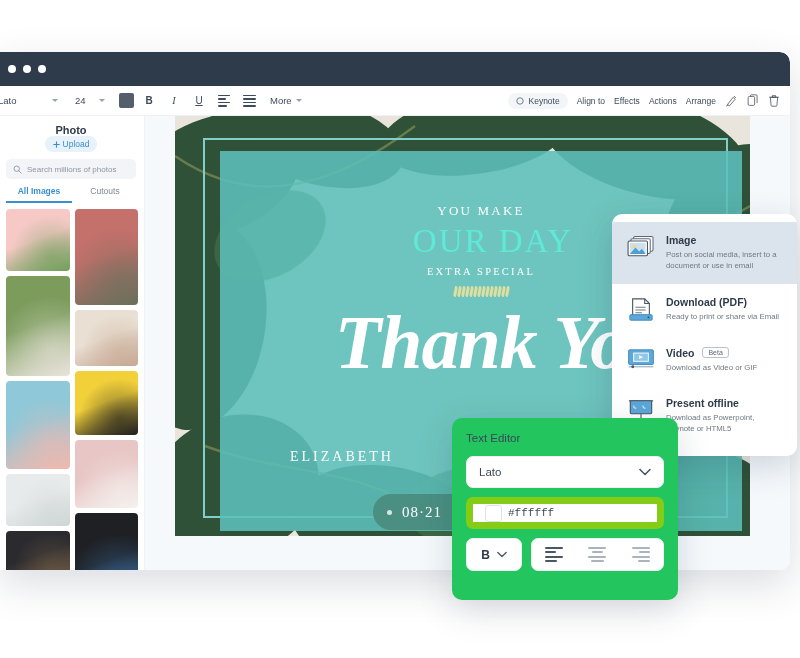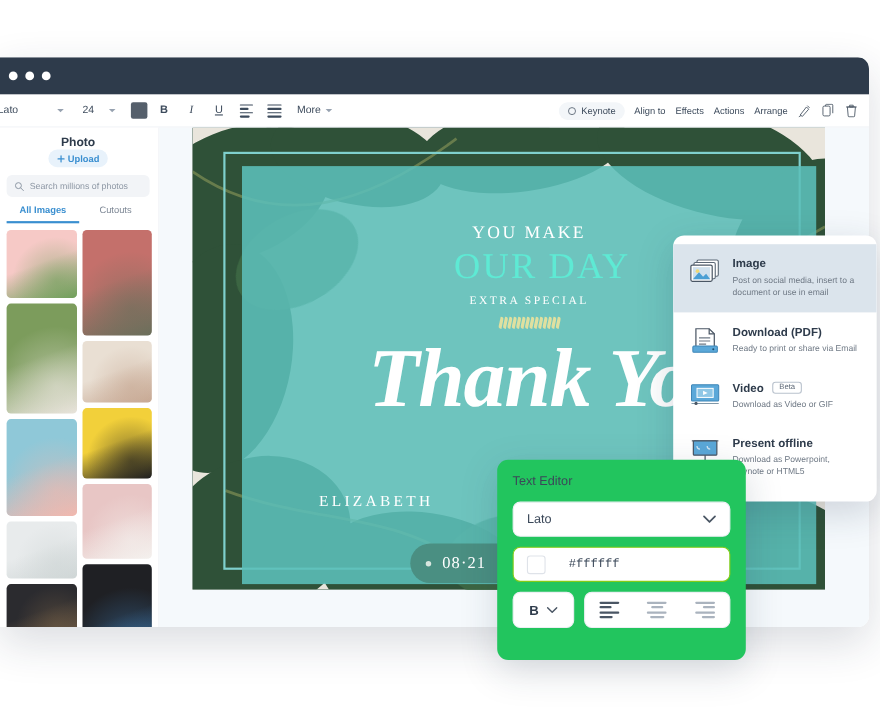--- a/index.html
+++ b/index.html
@@ -78,21 +78,21 @@
   
   .sidebar {
     width: 145px; height: 100%; background:#ffffff;
     border-right:1px solid #eef1f5; position:relative; overflow:hidden;
   }
   .sb-head { display:flex; align-items:center; justify-content:space-between; padding: 8px 8px 4px 6px; flex-direction: column; }
   .sb-title { font-size: 11px; font-weight:700; color:#2e3b4b; }
   .upload-btn {
     display:flex; align-items:center; gap:3px;
     background:#e8f2fb; color:#3a8fd0; border-radius:11px;
-    padding: 3px 8px; font-size: 8.5px; font-weight:700;
+    padding: 3px 8px; font-size: 8.5px; font-weight:400;
   }
   .search-box {
     margin: 3px 8px 0 6px; height: 20px; background:#f2f4f7; border-radius:5px;
     display:flex; align-items:center; gap:5px; padding: 0 7px;
   }
   .search-box .ph { font-size: 8px; color:#8d97a4; }
   .sb-tabs { display:flex; margin: 7px 6px 0 6px; }
   .sb-tab {
     flex:1; text-align:center; font-size: 8.5px; color:#7d8795;
     padding-bottom: 5px; border-bottom: 2px solid transparent;
@@ -113,21 +113,21 @@
   .frame-outline {
     position:absolute; left: 28px; top: 22px; right: 22px; bottom: 18px;
     border: 2px solid #7fd0cd;
   }
   .teal-panel {
     position:absolute; left: 45px; top: 35px; right: 8px; bottom: 5px;
     background: rgba(92,191,186,0.88);
   }
   .card-text { position:absolute; left:0; right:0; top: 52px; text-align:center; color:#ffffff; }
   .t-small1 {
-    font-family:"Liberation Serif", serif; font-size: 16px; letter-spacing: 2.2px;
+    font-family:"Liberation Serif", serif; font-size: 13px; letter-spacing: 2.2px;
     color:#ffffff;
   }
   .t-big {
     font-family:"Liberation Serif", serif; font-size: 33px; letter-spacing: 2px;
     color:#5eead4; margin-top: 4px; font-weight: 400; padding-left: 24px;
   }
   .t-small2 {
     font-family:"Liberation Serif", serif; font-size: 10.5px; letter-spacing: 2.2px;
     margin-top: 6px; color:#ffffff;
   }
@@ -180,22 +180,22 @@
     box-shadow: 0 10px 34px rgba(30,45,70,0.17);
     padding: 14px 14px 14px 14px;
   }
   .te-title { font-size: 11.5px; color:#3b4859; margin-bottom: 12px; }
   .te-select {
     height: 32px; border:1px solid #eceff3; border-radius: 7px;
     display:flex; align-items:center; justify-content:space-between;
     padding: 0 12px; font-size: 11.5px; color:#3b4859; background:#fff;
   }
   .te-color {
-    margin-top: 9px; height: 32px; border:1px solid #84cc16; border-radius: 7px;
-    display:flex; align-items:center; gap: 21px; padding: 0 12px; background:#fff;
+    margin-top: 9px; height: 32px; border:7px solid #84cc16; border-radius: 7px;
+    display:flex; align-items:center; gap: 6px; padding: 0 12px; background:#fff;
   }
   .te-color .sw { width: 17px; height: 17px; border:1px solid #dfe3e9; border-radius:3px; background:#ffffff; }
   .te-color .hex { font-family:"Liberation Mono", monospace; font-size: 11px; color:#3b4859; }
   .te-row { margin-top: 9px; display:flex; gap: 9px; }
   .te-bold {
     width: 56px; height: 33px; border:1px solid #eceff3; border-radius: 7px;
     display:flex; align-items:center; justify-content:center; gap: 7px;
     font-size: 12px; font-weight:700; color:#2e3b4b; background:#fff;
   }
   .te-align {

